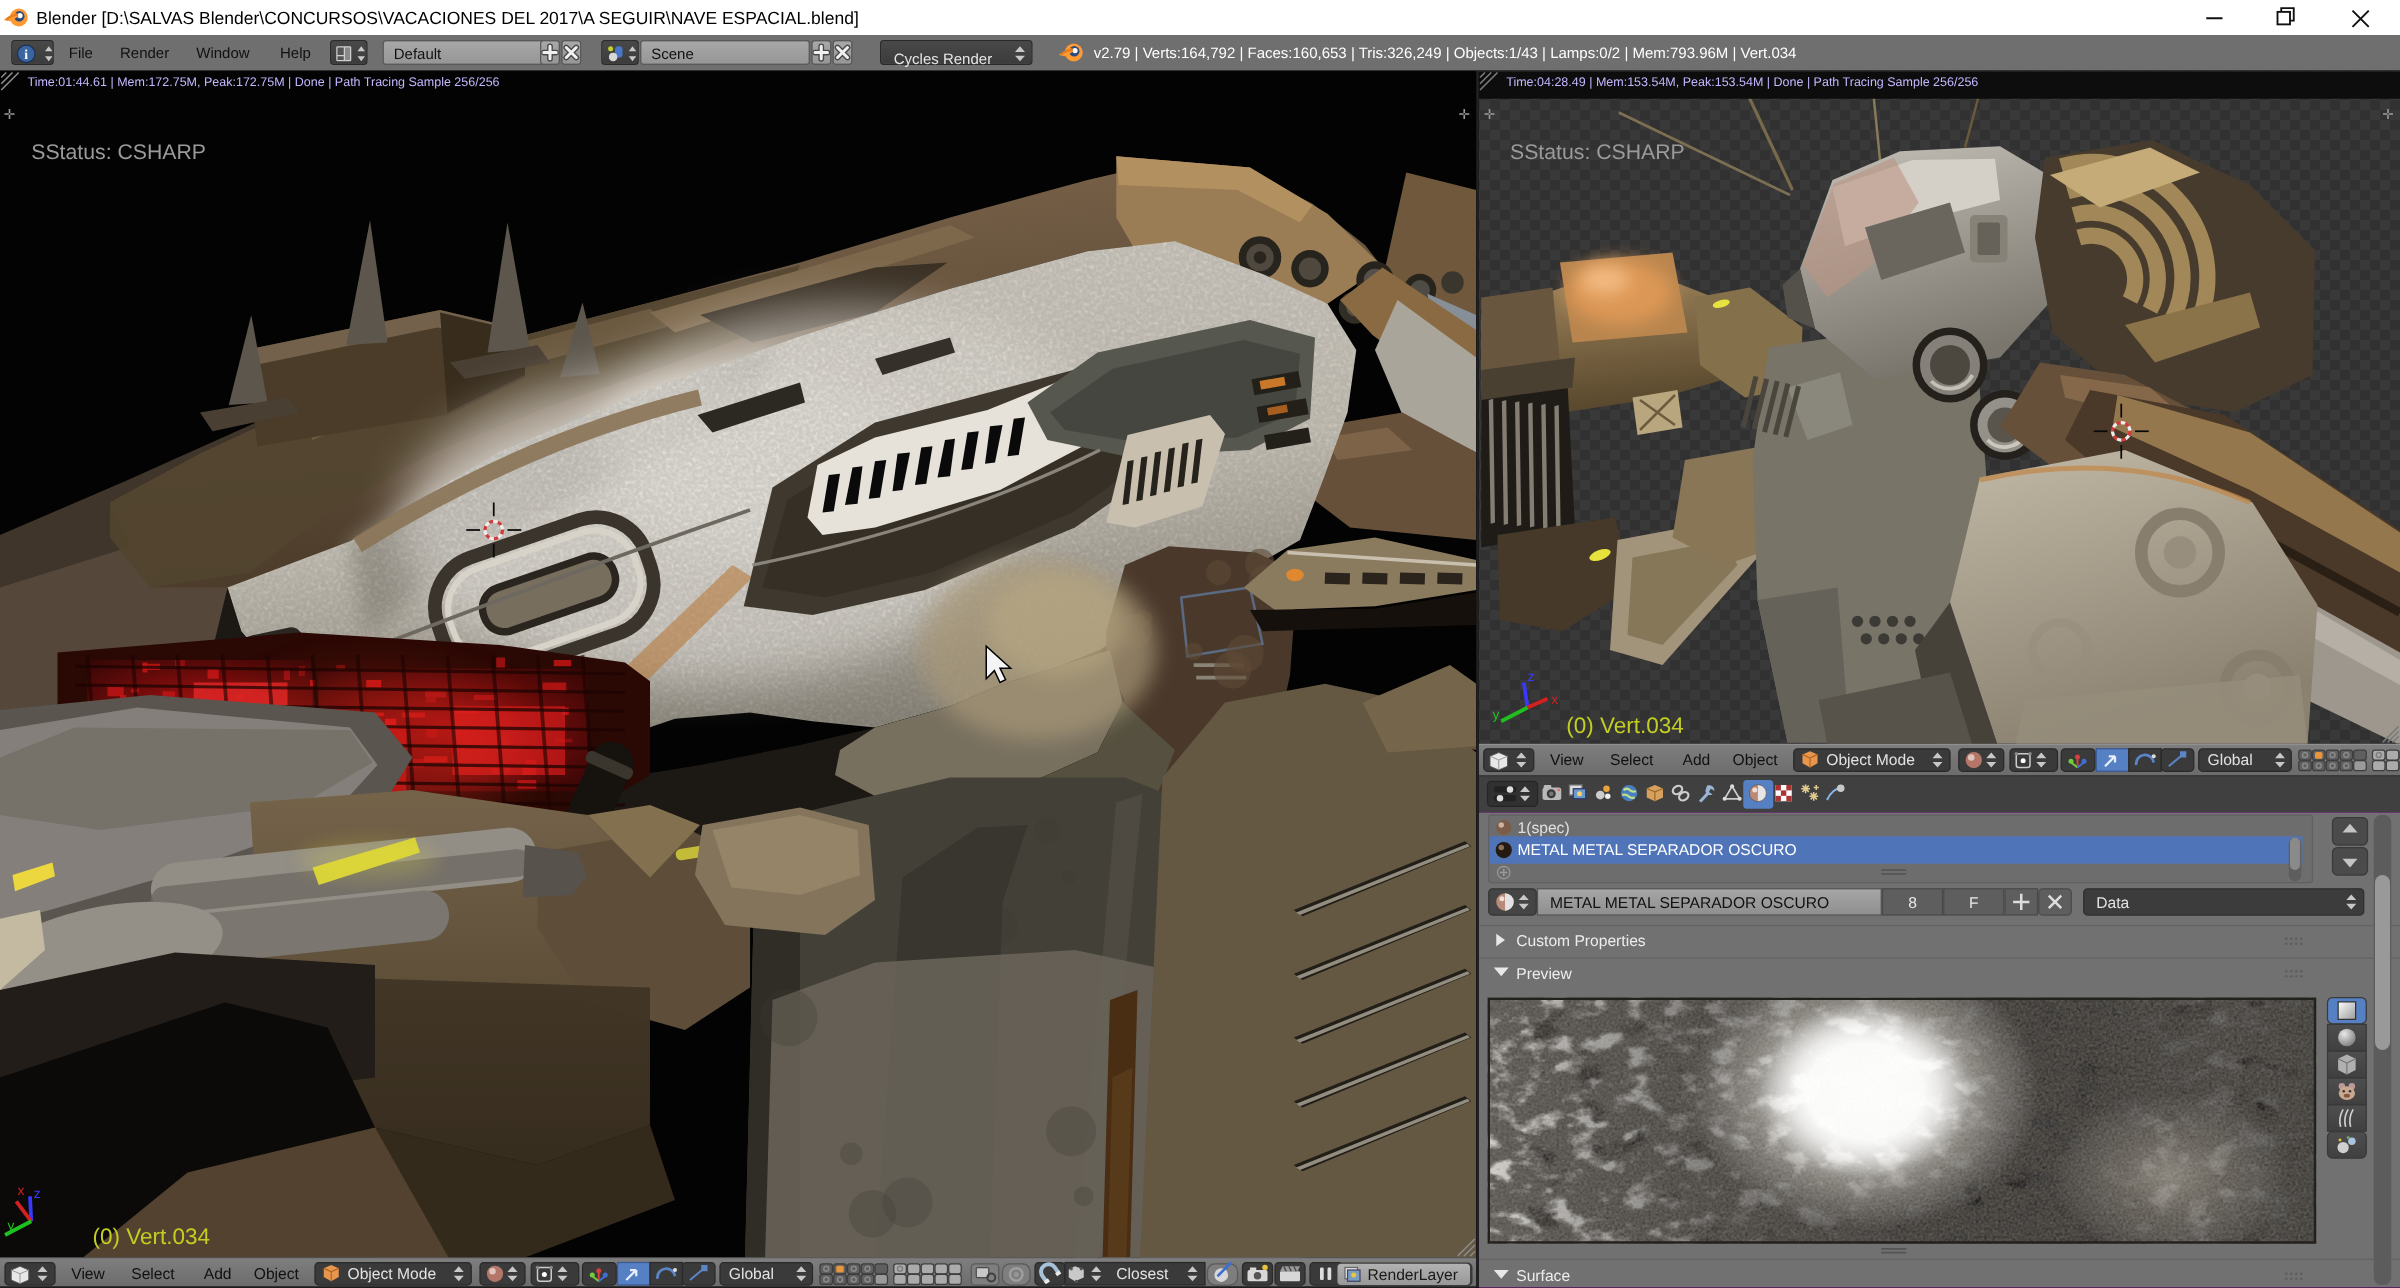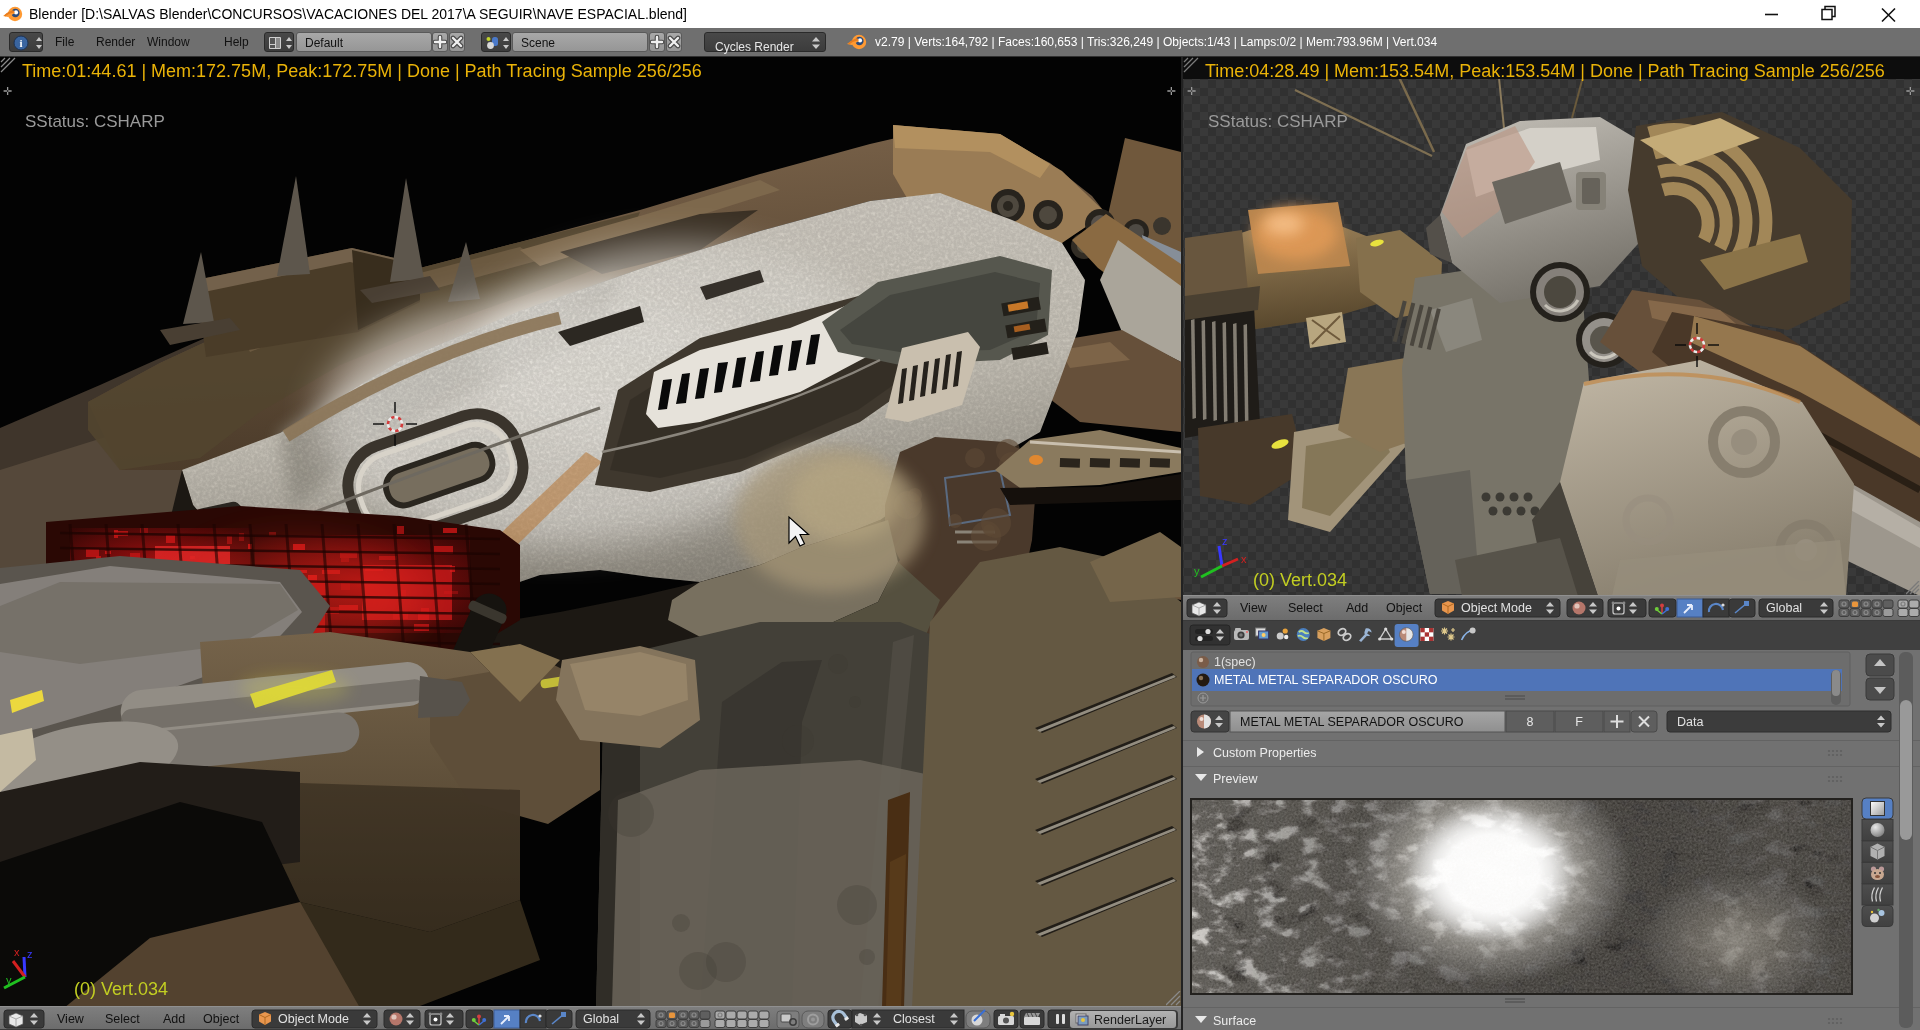--- a/index.html
+++ b/index.html
@@ -13,21 +13,21 @@
 .ddark{background:linear-gradient(#484848,#3c3c3c);border:1px solid #2a2a2a;color:#e6e6e6;}
 .dlight{background:linear-gradient(#a8a8a8,#969696);border:1px solid #5a5a5a;color:#111;}
 #vpL{left:0;top:57px;width:1181px;height:949px;background:#000;overflow:hidden;}
 #vpR{left:1183px;top:57px;width:737px;height:538px;overflow:hidden;background:#343434;}
 .vhdr{background:linear-gradient(#7e7e7e,#6c6c6c);border-top:1px solid #909090;border-bottom:1px solid #3a3a3a;text-decoration:underline;}
 #hdrL{left:0;top:1006px;width:1181px;height:24px;}
 #hdrR{left:1183px;top:595px;width:737px;height:26px;}
 #propshdr{left:1183px;top:621px;width:737px;height:29px;background:#404040;}
 #props{left:1183px;top:650px;width:737px;height:380px;background:#a21caf;color:#e8e8e8;font-size:12px;}
 #vsep{left:1181px;top:57px;width:2px;height:973px;background:#222;}
-.statline{position:absolute;left:22px;top:4px;color:#eab308;font-size:18px;}
+.statline{position:absolute;left:22px;top:4px;color:#c4b5fd;font-size:10px;}
 .sstatus{position:absolute;left:25px;top:55px;color:#9a9a9a;font-size:17px;}
 .vertname{position:absolute;color:#c2ce22;font-size:18px;}
 .plus{position:absolute;color:#9a9a9a;font-size:11px;}
 </style></head>
 <body>
 <div class="abs" id="titlebar">
  <svg class="abs" style="left:2px;top:3px" width="22" height="22" viewBox="0 0 22 22">
       <circle cx="13" cy="11" r="7.2" fill="#ff9a33"></circle>
       <circle cx="13.4" cy="10" r="4.2" fill="#2a4b7c"></circle>
       <circle cx="14" cy="9.4" r="2.1" fill="#fff"></circle>
@@ -45,32 +45,32 @@
 <div class="abs" id="infobar">
  <div class="dd ddark" style="left:9px;top:4px;width:34px;height:20px">
   <svg width="34" height="20" viewBox="0 0 34 20">
         <circle cx="11" cy="10" r="7" fill="#3a65a0" stroke="#1d3253"></circle>
         <text x="11" y="14" font-size="11" font-weight="bold" fill="#fff" text-anchor="middle" font-family="Liberation Serif">i</text>
         <path d="M26 8 L29 4 L32 8 Z M26 12 L29 16 L32 12 Z" fill="#c8c8c8"></path>
       </svg>
  </div>
  <div class="menuitem" style="left:55px">File</div>
  <div class="menuitem" style="left:96px">Render</div>
- <div class="menuitem" style="left:147px">Window</div>
+ <div class="menuitem" style="left:157px">Window</div>
  <div class="menuitem" style="left:224px">Help</div>
  <div class="dd ddark" style="left:264px;top:4px;width:30px;height:20px">
   <svg width="30" height="20" viewBox="0 0 30 20">
         <rect x="4" y="4" width="12" height="12" rx="1" fill="#cfcfcf"></rect>
         <rect x="5" y="5" width="5" height="6" fill="#555"></rect>
         <rect x="5" y="12" width="5" height="3" fill="#555"></rect>
         <rect x="11" y="5" width="4" height="10" fill="#8a8a8a"></rect>
         <path d="M21 8 L24 4 L27 8 Z M21 12 L24 16 L27 12 Z" fill="#c8c8c8"></path>
       </svg>
  </div>
- <div class="dd dlight" style="left:296px;top:4px;width:136px;height:20px;padding:3px 0 0 8px">Default</div>
+ <div class="dd dlight" style="left:306px;top:4px;width:136px;height:20px;padding:3px 0 0 8px">Default</div>
  <div class="dd dlight" style="left:432px;top:4px;width:16px;height:20px"><svg width="14" height="18" viewBox="0 0 14 18">
         <path d="M7 4 V14 M2 9 H12" stroke="#4a4a4a" stroke-width="4.6" stroke-linecap="round"></path>
         <path d="M7 4 V14 M2 9 H12" stroke="#f0f0f0" stroke-width="2.4" stroke-linecap="round"></path>
       </svg></div>
  <div class="dd dlight" style="left:449px;top:4px;width:16px;height:20px"><svg width="14" height="18" viewBox="0 0 14 18">
         <path d="M3 5 L11 13 M11 5 L3 13" stroke="#4a4a4a" stroke-width="4.6" stroke-linecap="round"></path>
         <path d="M3 5 L11 13 M11 5 L3 13" stroke="#f0f0f0" stroke-width="2.4" stroke-linecap="round"></path>
       </svg></div>
  <div class="dd ddark" style="left:481px;top:4px;width:30px;height:20px">
   <svg width="30" height="20" viewBox="0 0 30 20">

